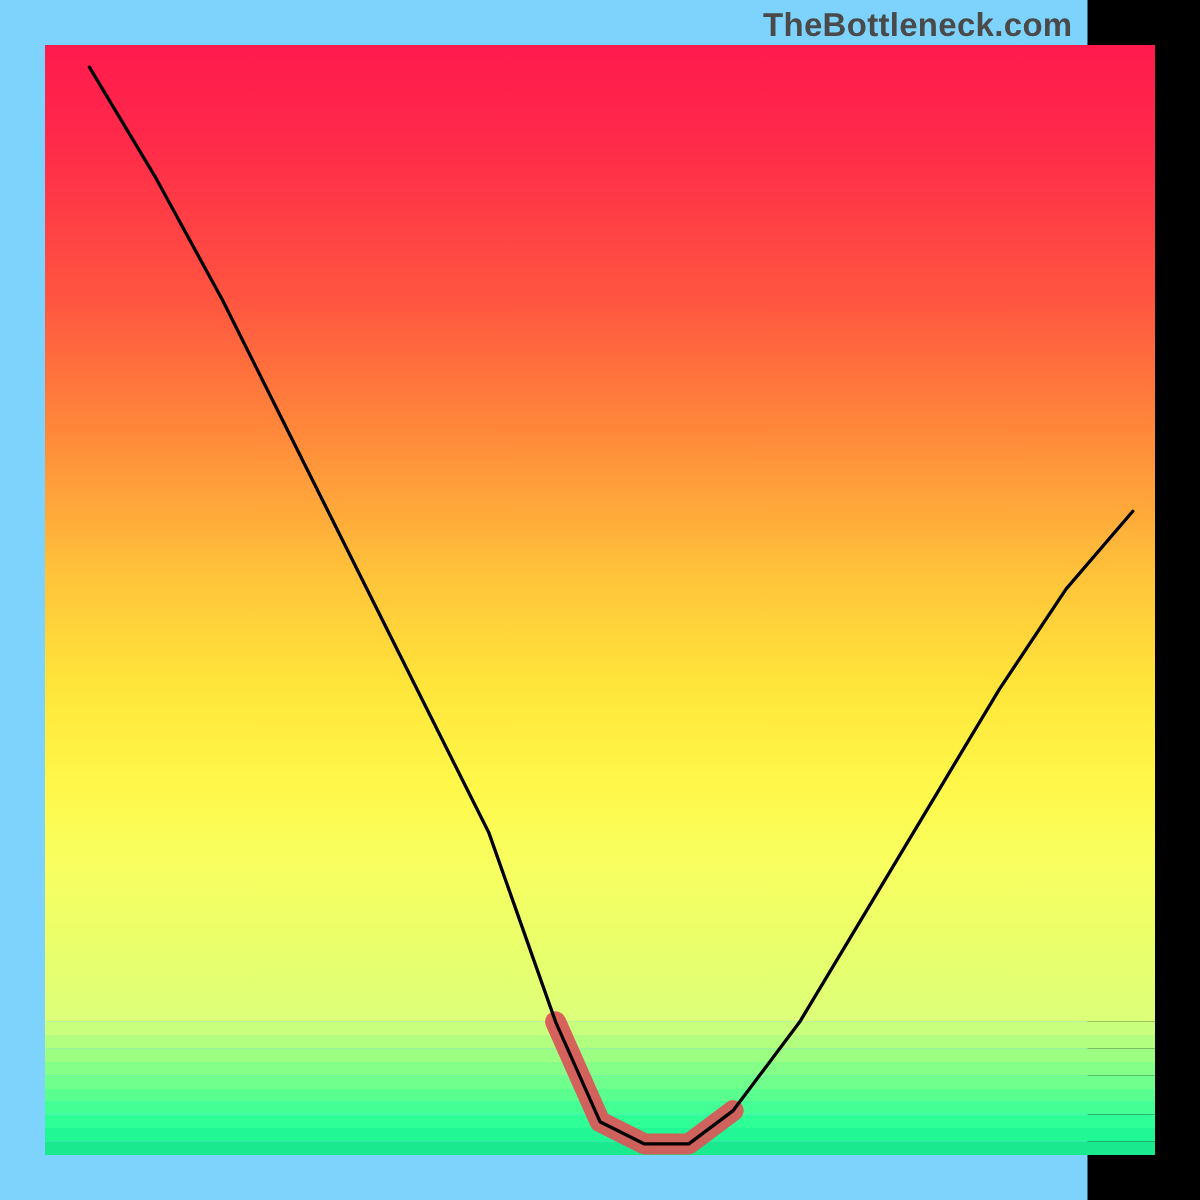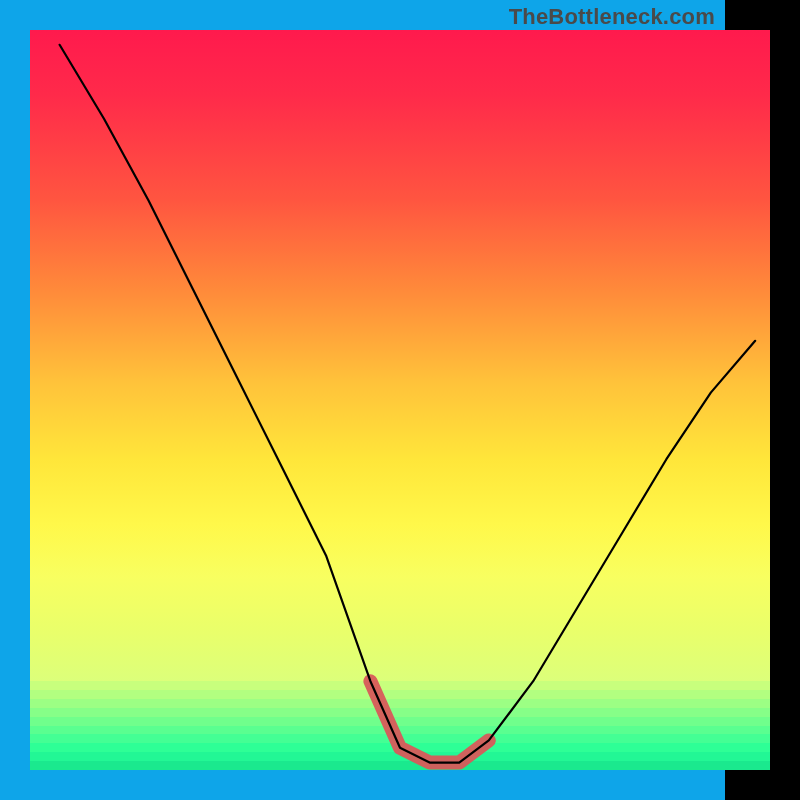--- a/index.html
+++ b/index.html
@@ -8,21 +8,21 @@
     width: 800px;
     height: 800px;
     background: #000;
     overflow: hidden;
     font-family: Arial, Helvetica, sans-serif;
   }
   .frame {
     position: relative;
     width: 725px;
     height: 800px;
-    background: #0ea5e9;
+    background: #7dd3fc;
   }
   .watermark {
     position: absolute;
     top: 4px;
     right: 10px;
     color: #4a4a4a;
     font-size: 22px;
     font-weight: 600;
     letter-spacing: 0.2px;
     z-index: 20;

